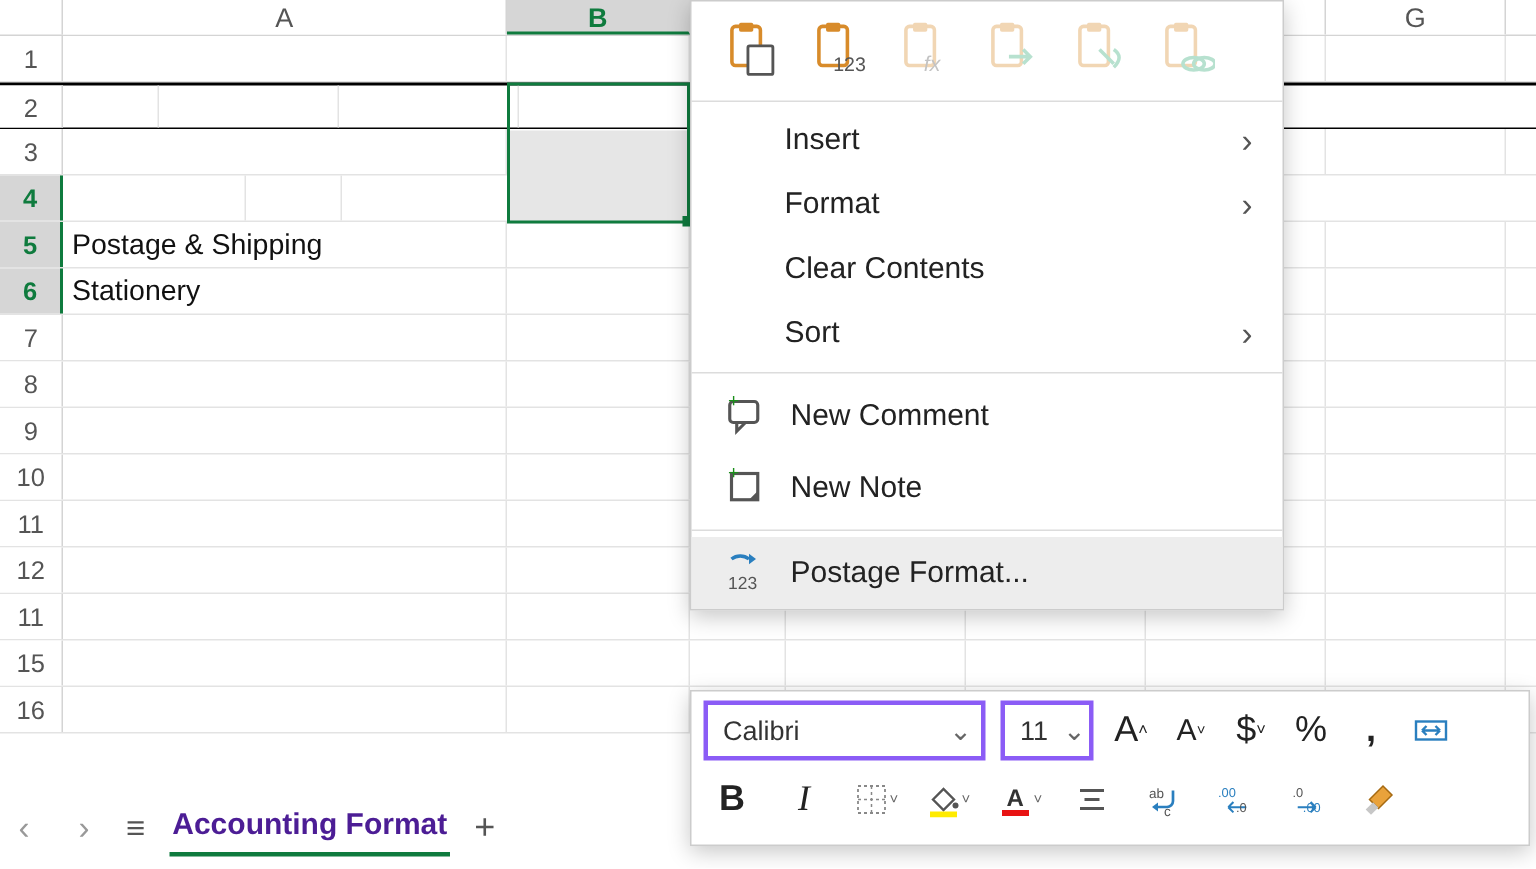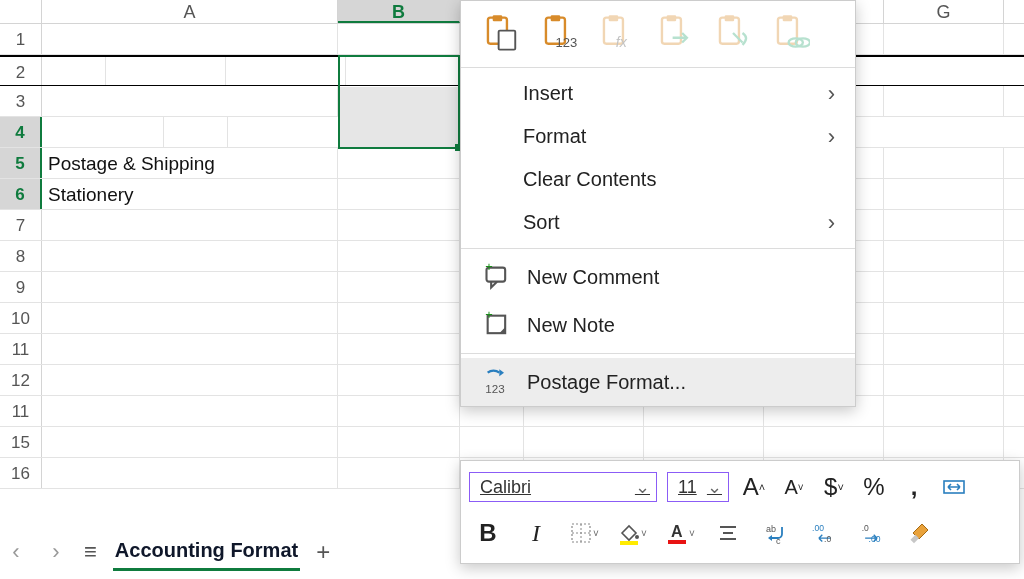--- a/index.html
+++ b/index.html
@@ -160,26 +160,25 @@
     background:#fff;
     border:1px solid #ccc;
     box-shadow: 0 4px 14px rgba(0,0,0,.22);
     z-index: 40;
     padding: 6px 8px 10px;
   }
   .mt-row { display:flex; align-items:center; gap: 10px; height: 40px; }
   .mt-row2 { margin-top: 6px; gap: 18px; padding-left:4px; }
   .combo {
     display:inline-flex; align-items:center;
-    border:1px solid #8b5cf6;
-    height: 30px; background:#fff;
+    border:3px solid #8b5cf6;
+    height: 40px; background:#fff;
     padding: 0 6px 0 10px;
     font-size: 18px;
     color:#333;
-    text-decoration:underline;
   }
   .combo .dd { margin-left: auto; padding-left:10px; color:#666; }
   .fontbox { width: 188px; }
   .sizebox { width: 62px; }
 
   .mt-btn {
     width: 30px; height:30px;
     display:flex;align-items:center;justify-content:center;
     font-size: 20px;
   }
@@ -192,21 +191,21 @@
     left:4px; bottom:8px;
     display:flex; align-items:center;
     gap: 16px;
     font-size: 22px;
     color:#555;
   }
   .tabbar .nav { width:24px; text-align:center; color:#999; }
   .tabbar .menu3 { font-size:22px; }
   .tabbar .tab {
     font-size: 20px;
-    color: #0f172a;
+    color: #4c1d95;
     font-weight: 600;
     padding: 6px 2px;
     border-bottom: 3px solid #0f7b3e;
   }
   .tabbar .plus { font-size: 24px; color:#555; }
 
   
   .disabled svg { opacity:.35; }
 
 </style>

